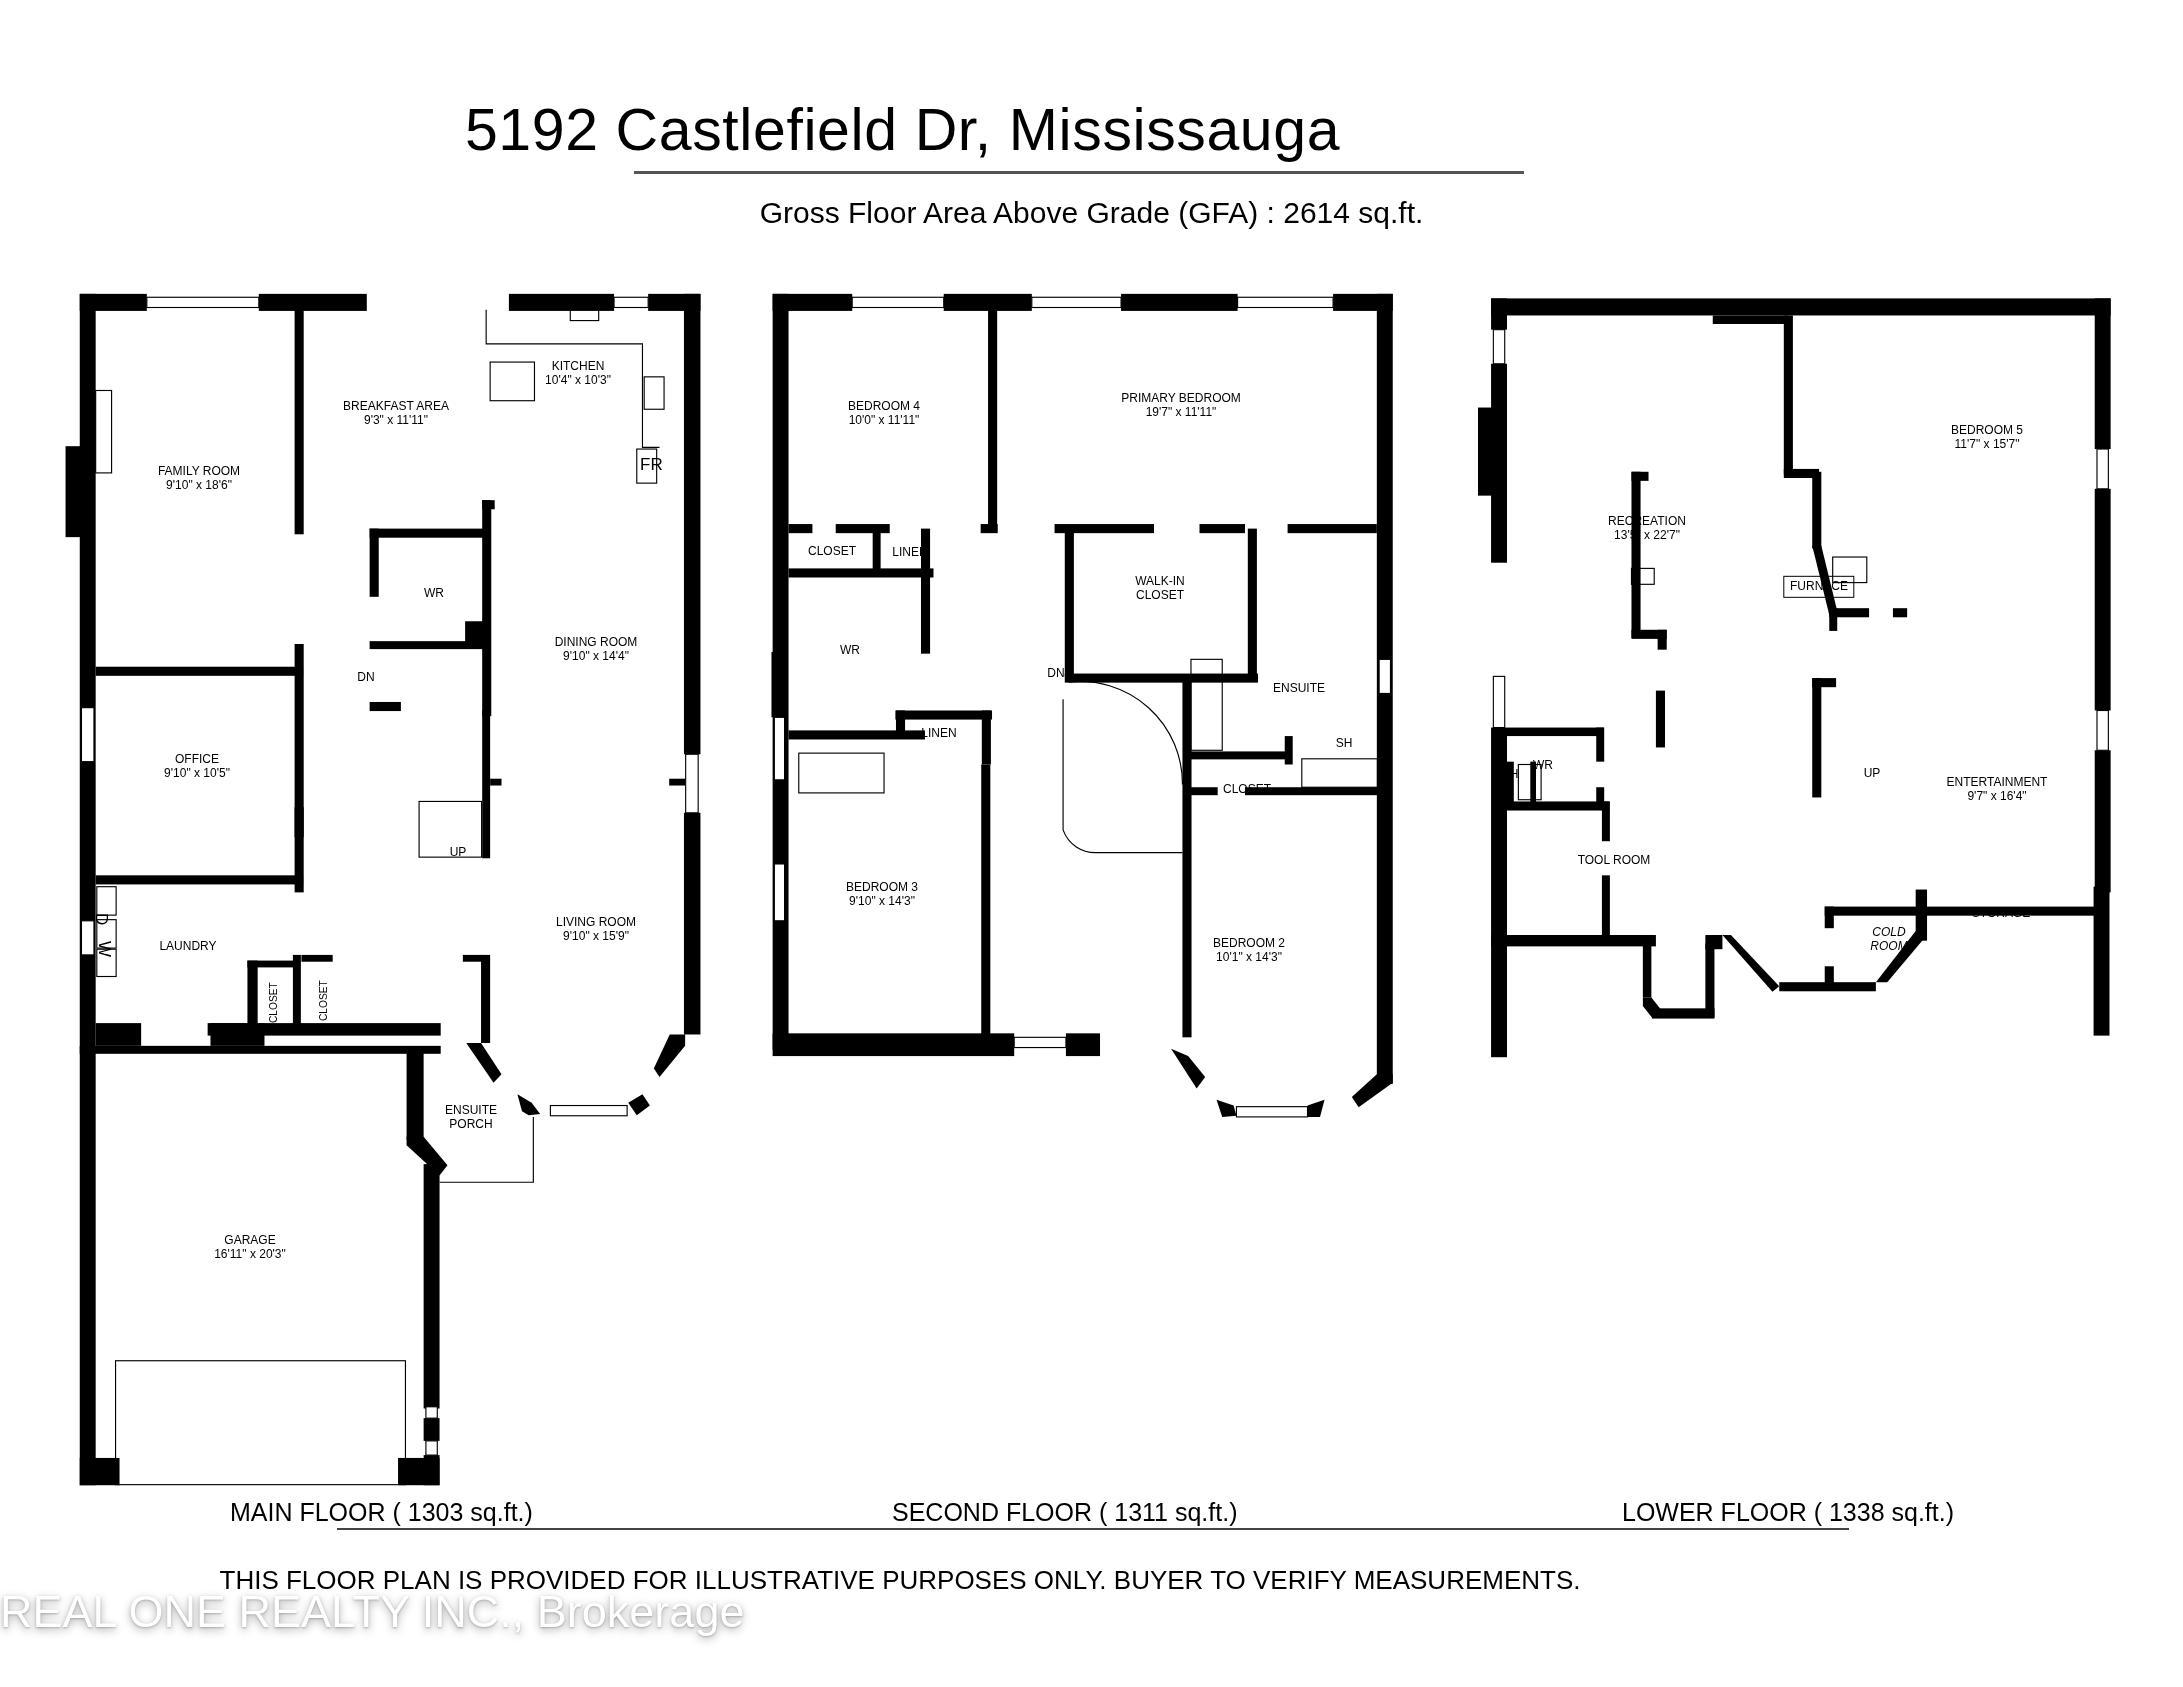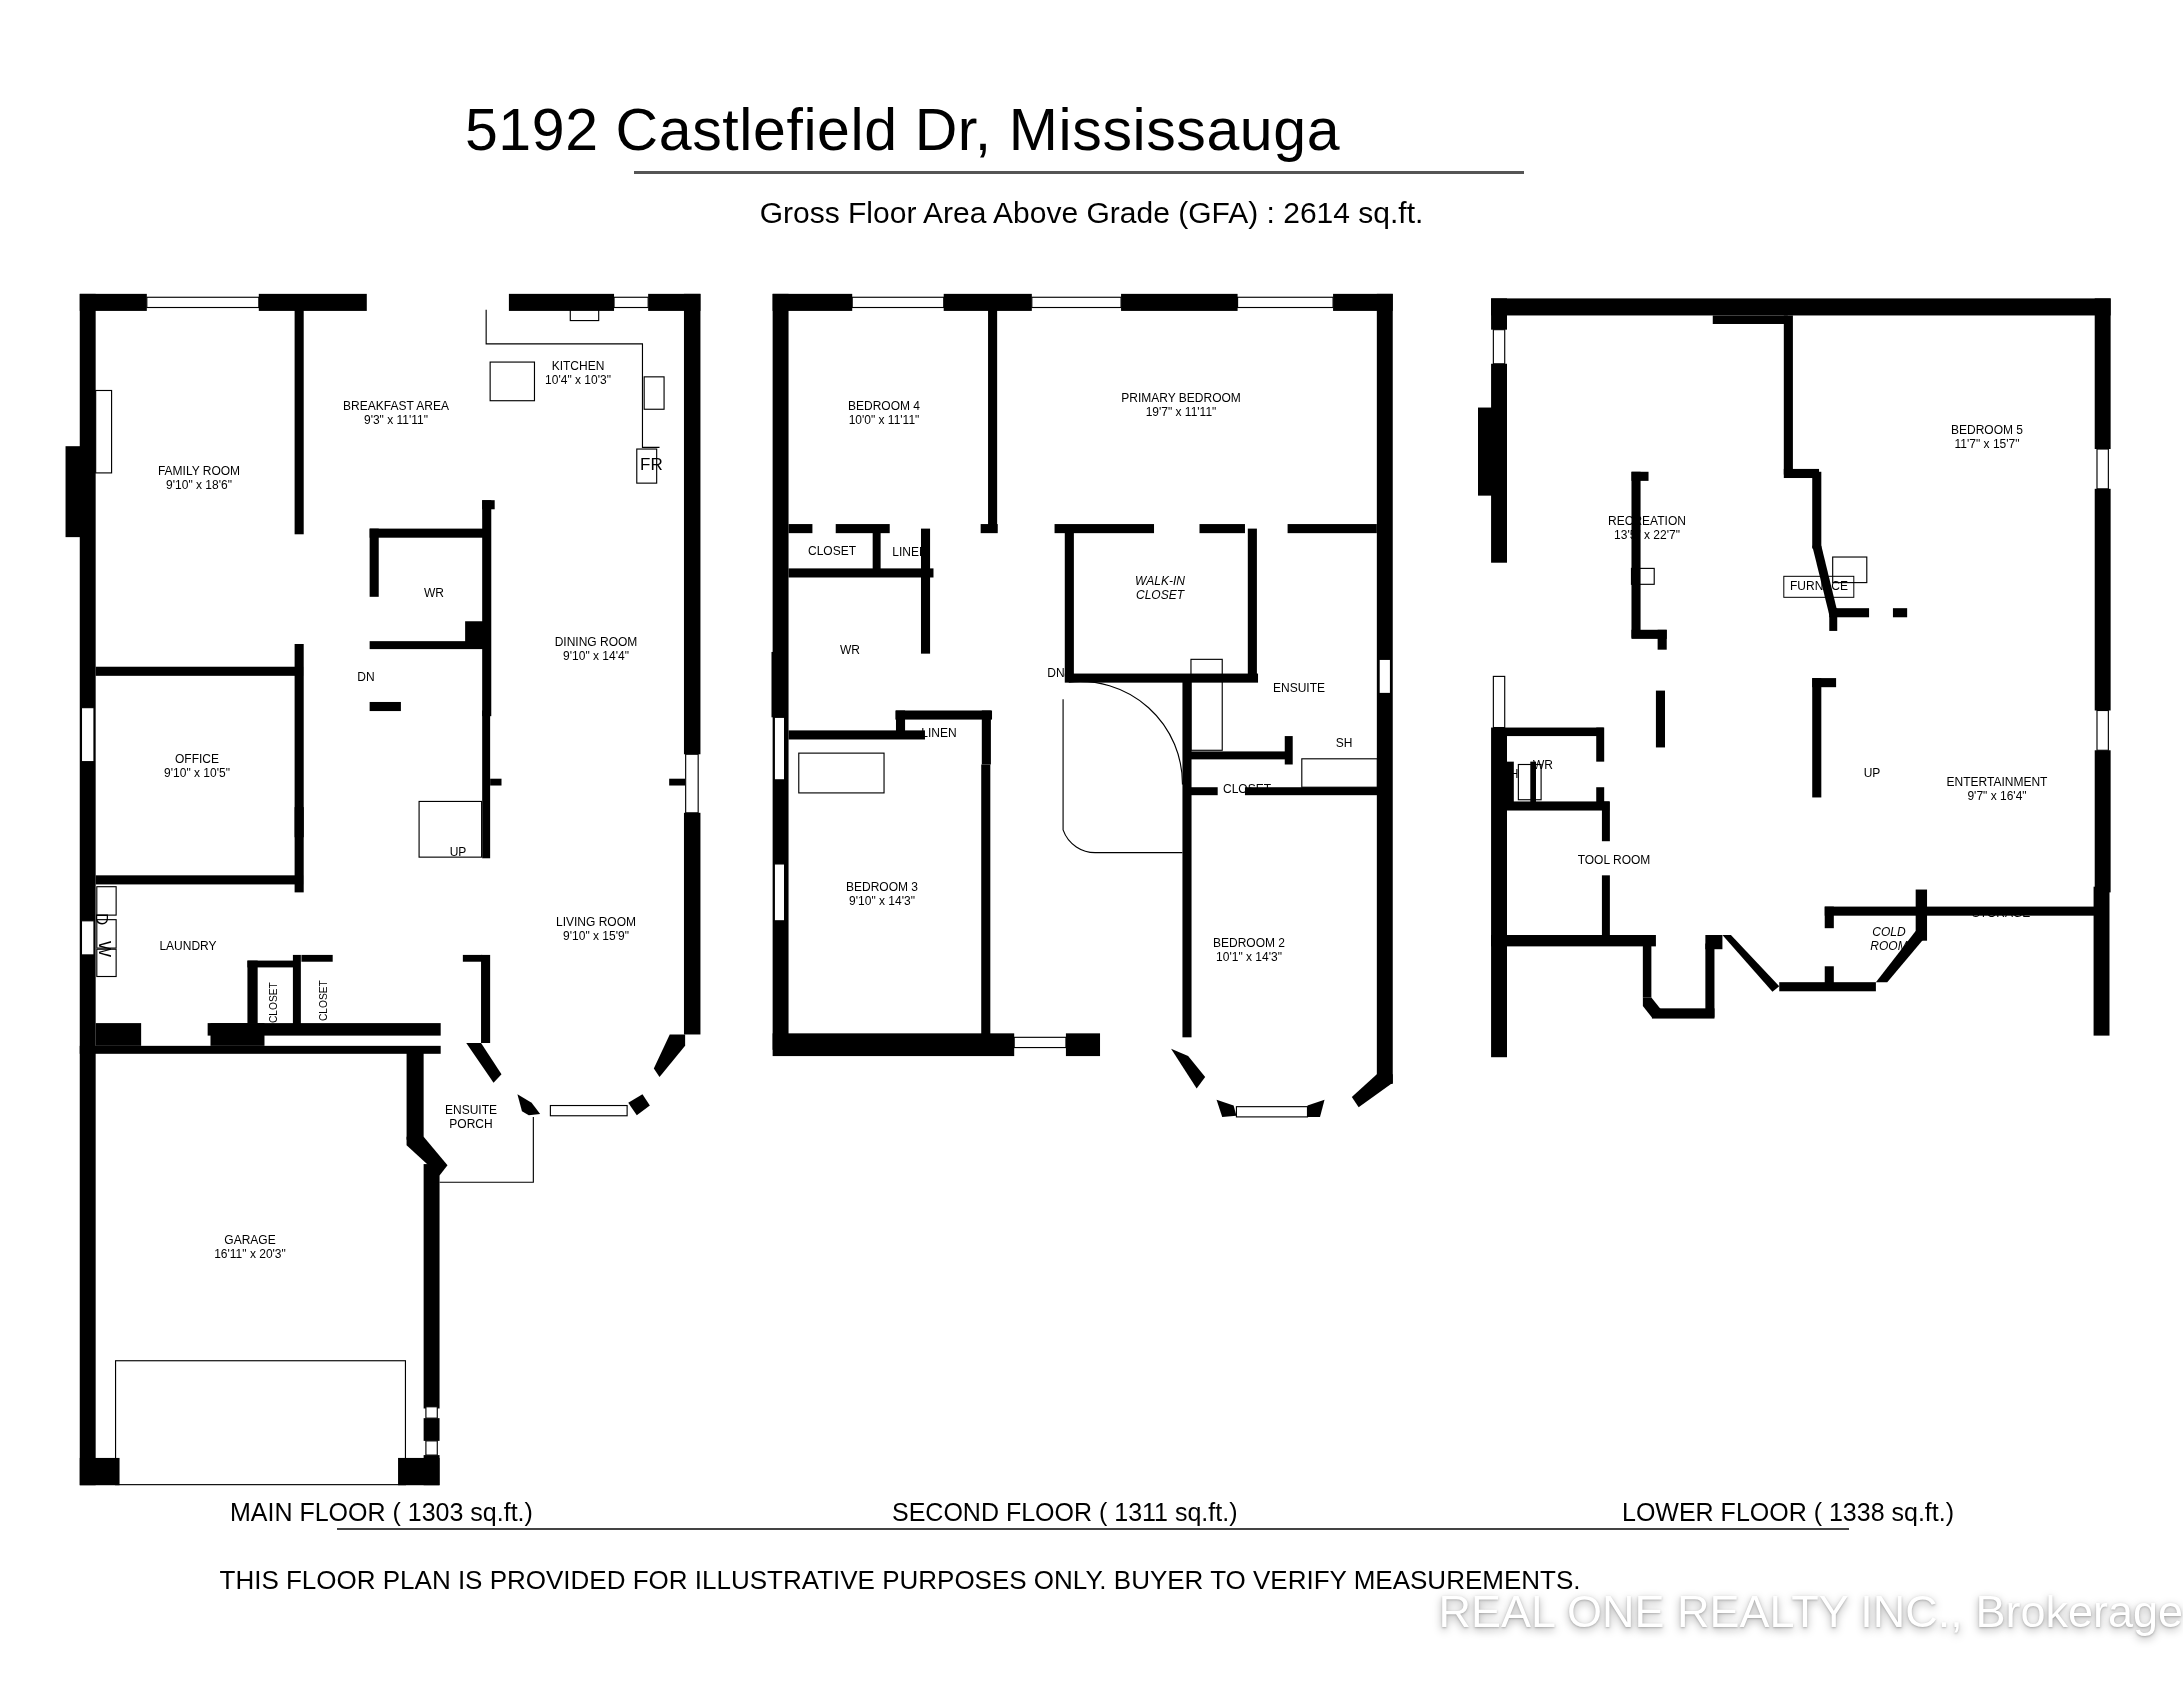--- a/index.html
+++ b/index.html
@@ -10,21 +10,21 @@
   .title-rule { left: 634px; top: 171px; width: 890px; height: 2.8px; background: #555; }
   .subtitle { left: 0; width: 2183px; top: 196px; text-align: center; font-size: 30px; }
   svg.plan { position: absolute; left: 0; top: 0; }
   .room { position: absolute; text-align: center; font-size: 12px; line-height: 13.6px; transform: translate(-50%, -50%); white-space: nowrap; }
   .room .dim { display: block; }
   .vlabel { position: absolute; font-size: 10.2px; transform-origin: center; white-space: nowrap; }
   .fr { position: absolute; font-size: 17px; }
   .floor-cap { position: absolute; top: 1498px; font-size: 25px; white-space: nowrap; }
   .foot-rule { left: 337px; top: 1528px; width: 1512px; height: 2.3px; background: #444; }
   .disclaimer { left: 0; width: 1800px; top: 1565px; text-align: center; font-size: 26px; }
-  .watermark { left: 0; width: 2183px; top: 1586px; text-align: right; font-size: 45px; color: #ffffff;
+  .watermark { left: 0; width: 2183px; top: 1586px; text-align: left; font-size: 45px; color: #ffffff;
                text-shadow: 0 3.4px 8px rgba(0,0,0,0.35), 0 1.1px 2.3px rgba(0,0,0,0.25); }
 </style>
 </head>
 <body>
 
 <div class="abs title">5192 Castlefield Dr, Mississauga</div>
 <div class="abs title-rule"></div>
 <div class="abs subtitle">Gross Floor Area Above Grade  (GFA) : 2614 sq.ft.</div>
 
 <svg class="plan" width="2183" height="1687" viewBox="0 0 3840 2968">
@@ -294,21 +294,21 @@
 
 <div>
   <div class="room" style="left:884px; top:414px;">
     <span>BEDROOM 4</span>
     <span class="dim">10'0" x 11'11"</span>
   </div>
   <div class="room" style="left:1181px; top:406px;">
     <span>PRIMARY BEDROOM</span>
     <span class="dim">19'7" x 11'11"</span>
   </div>
-  <div class="room" style="left:1160px; top:589px;font-style:italic;">
+  <div class="room" style="left:1160px; top:589px;">
     <span>WALK-IN</span>
     <span class="dim">CLOSET</span>
   </div>
   <div class="room" style="left:1299px; top:689px;">ENSUITE</div>
   <div class="room" style="left:850px; top:651px;">WR</div>
   <div class="room" style="left:882px; top:895px;">
     <span>BEDROOM 3</span>
     <span class="dim">9'10" x 14'3"</span>
   </div>
   <div class="room" style="left:1249px; top:951px;">

